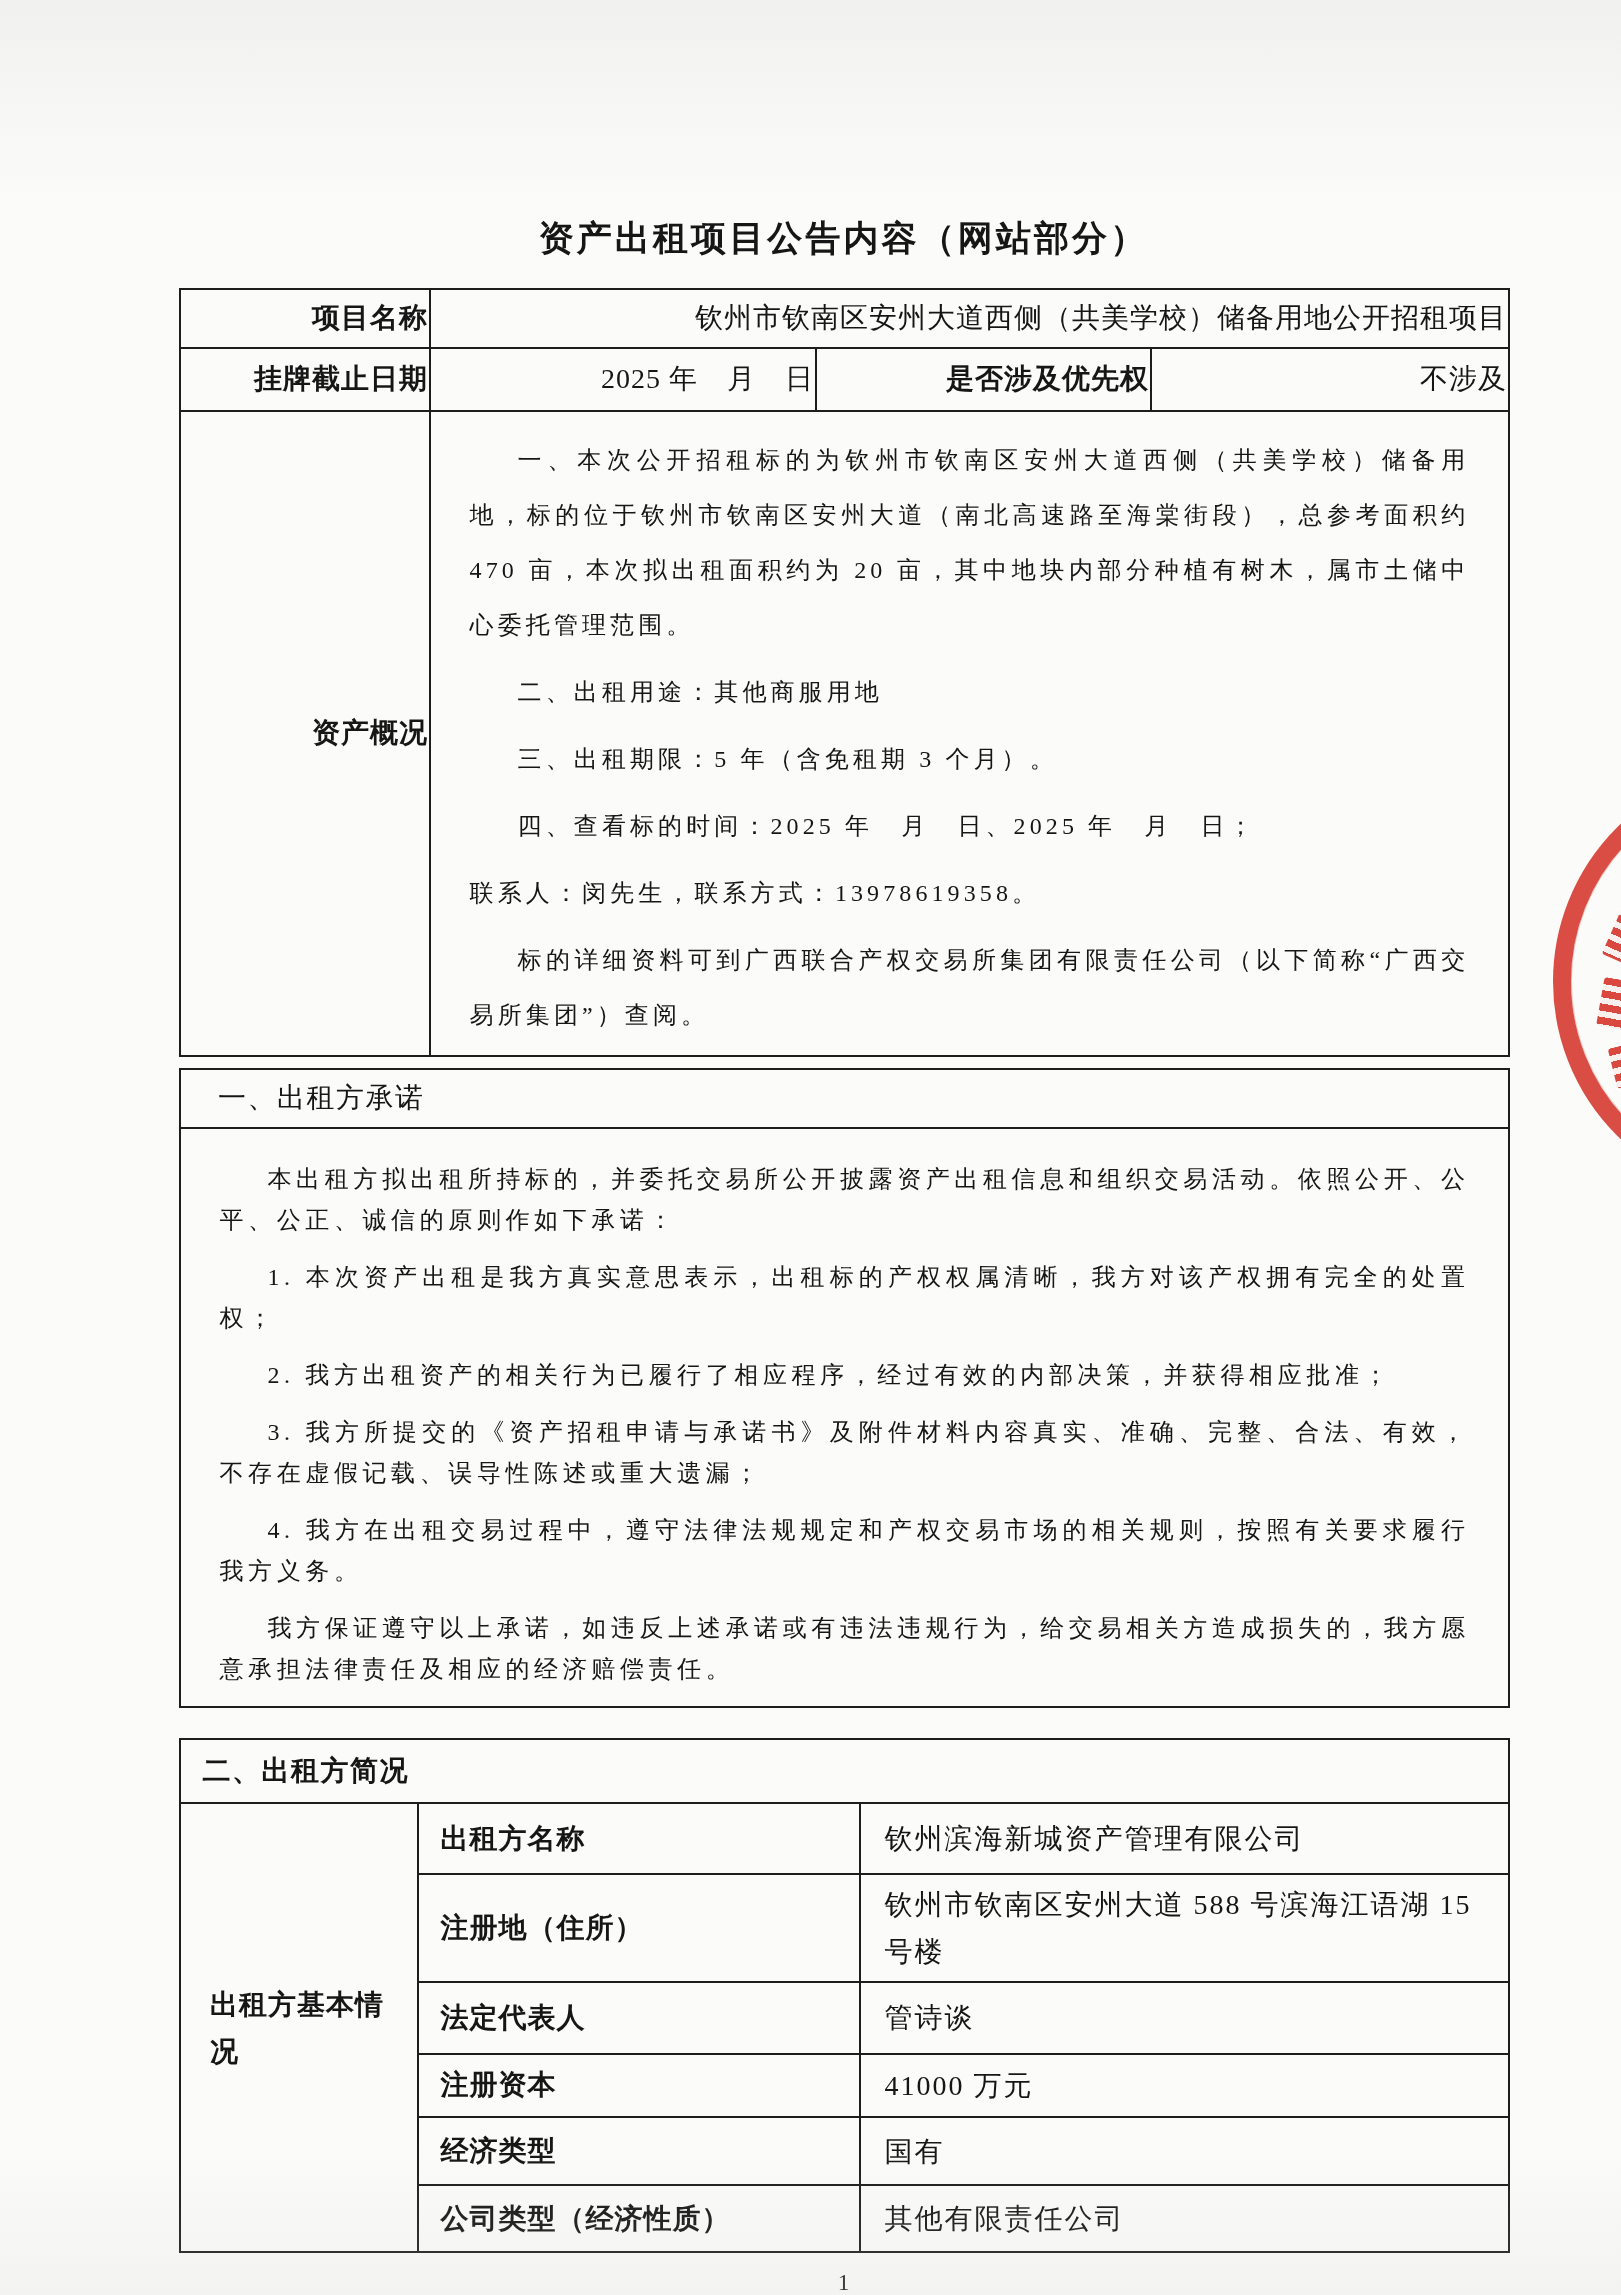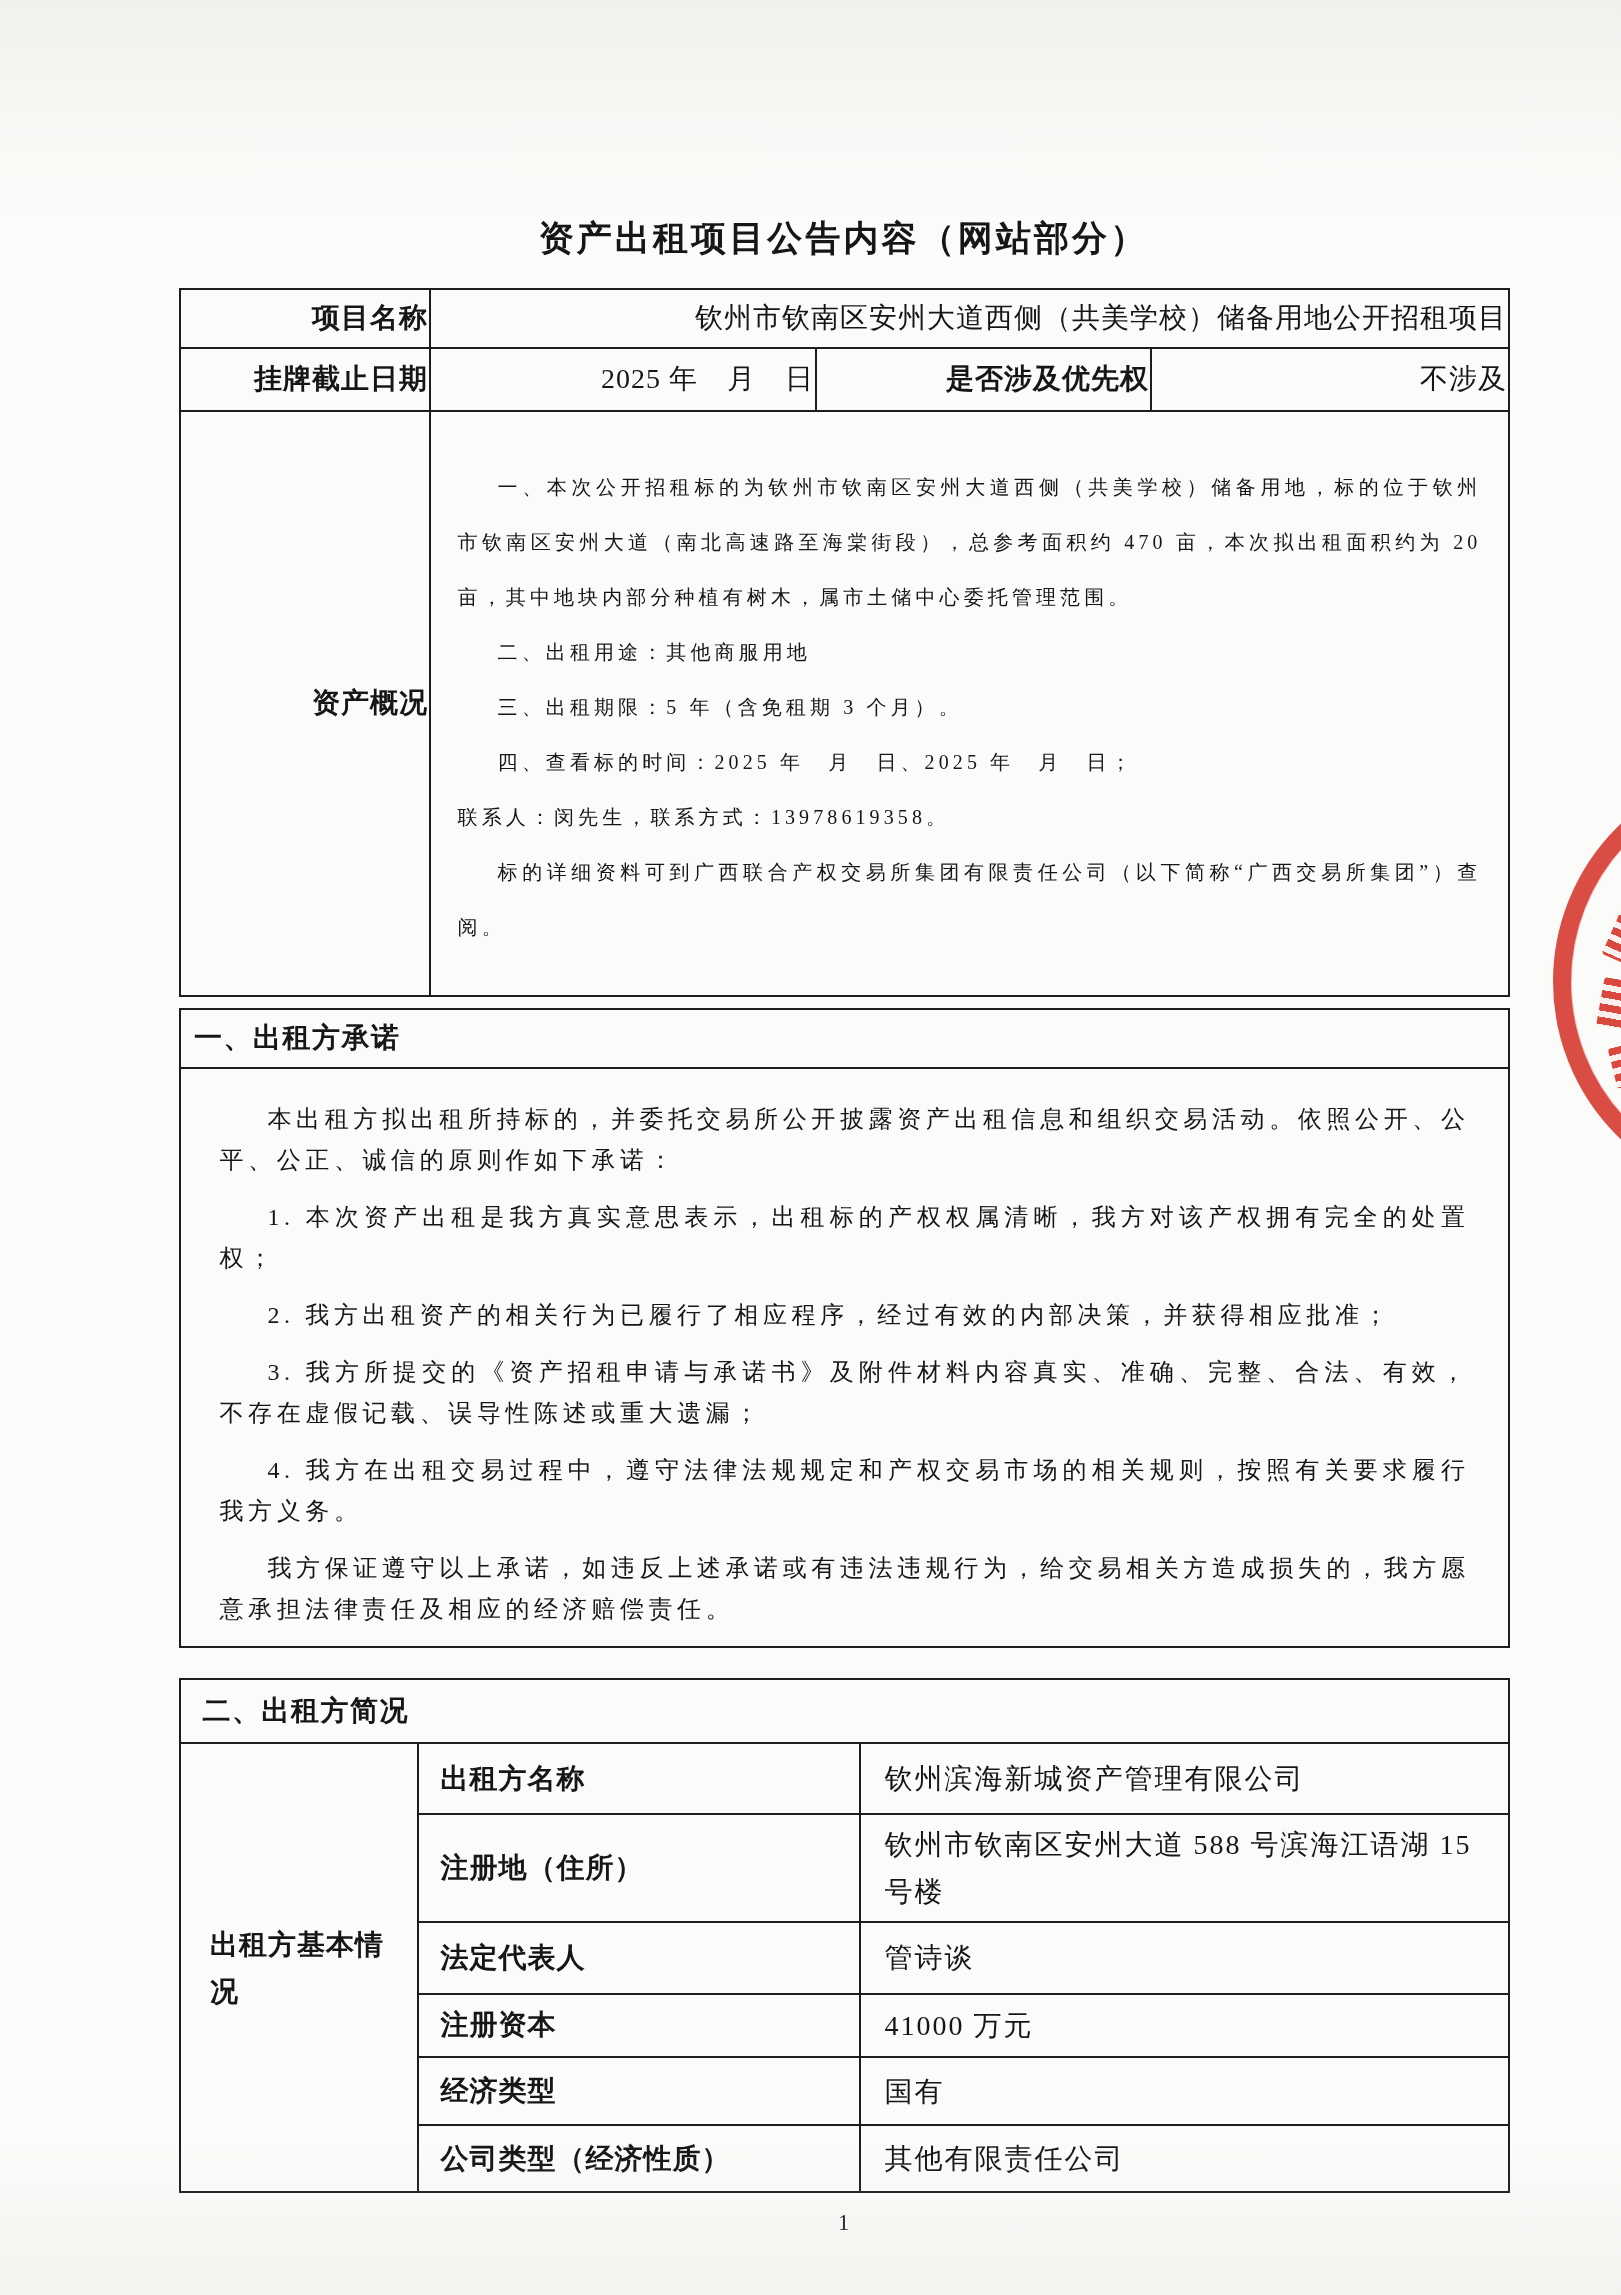--- a/index.html
+++ b/index.html
@@ -35,29 +35,29 @@
   .info{margin-top:21.5px;}
   .info td.lbl{font-weight:700;text-align:right;letter-spacing:1px;}
   .info td.val{text-align:right;letter-spacing:1px;}
   .info tr.r1 td{height:55px;}
   .info tr.r2 td{height:52px;}
   .info tr.r3 td{height:56px;}
   .info tr.r4 td{height:59px;}
   .info tr.rov td{height:574px;}
   td.overview{vertical-align:top;padding:9.2px 26.6px 0 26.6px;}
   td.overview p{
-    margin:0;font-size:20px;line-height:55px;
+    margin:12px;font-size:24px;line-height:55px;
     letter-spacing:4.1px;text-align:justify;
   }
   td.overview p.ind{text-indent:2em;}
   
   .sec{margin-top:11.2px;}
   .sec td.sechead{
-    height:55px;font-weight:700;
-    padding-left:13px;letter-spacing:1.5px;border-radius:20px;
+    height:55px;font-weight:400;
+    padding-left:37px;letter-spacing:1.5px;border-radius:20px;
   }
   .sec td.body{
     height:521px;vertical-align:top;
     padding:14.3px 22.5px 0 22.5px;
   }
   .sec td.body p{
     margin:16px;font-size:24px;line-height:41px;
     letter-spacing:4.6px;text-align:justify;text-indent:2em;
   }
   

